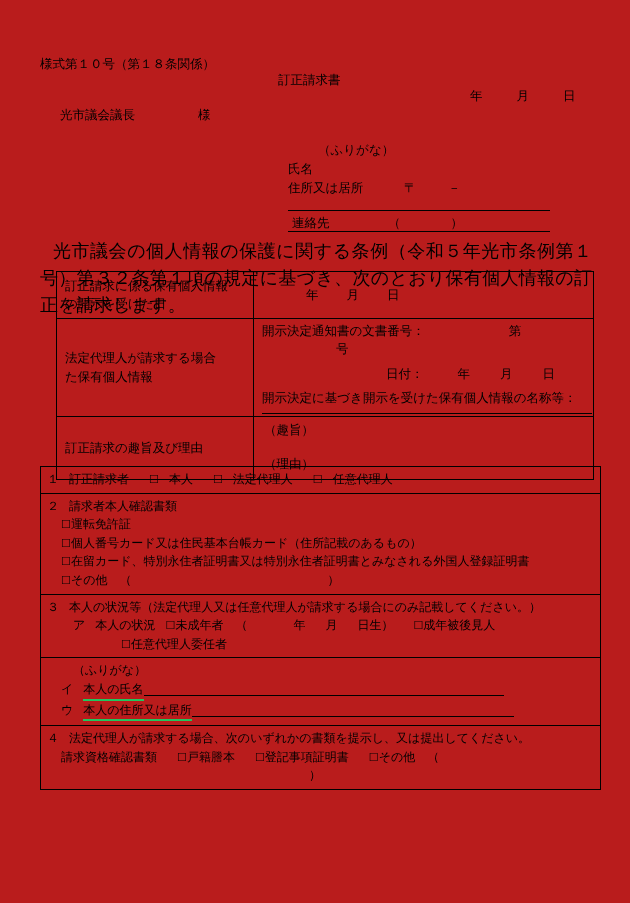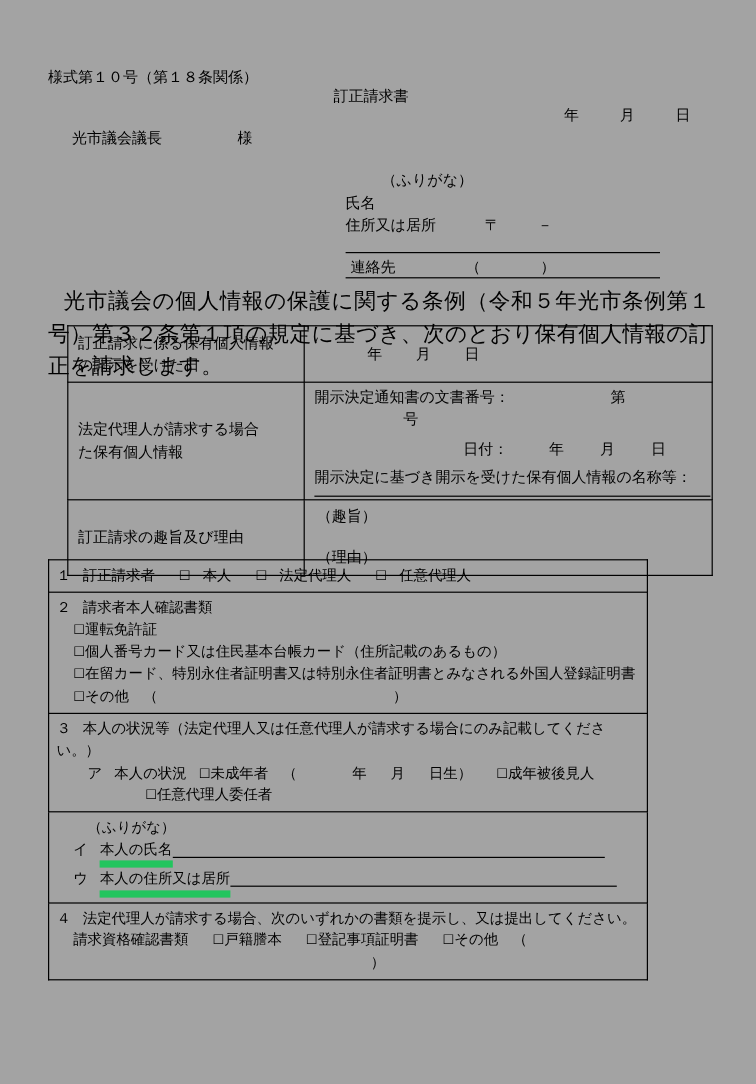--- a/index.html
+++ b/index.html
@@ -8,21 +8,21 @@
     background: #ffffff;
   }
   body {
     font-family: "Liberation Serif", "DejaVu Serif", serif;
     color: #000000;
   }
   .page {
     position: relative;
     width: 630px;
     height: 903px;
-    background: #a3a3a3;
+    background: #b91c1c;
     overflow: hidden;
   }
 
   
   .abs { position: absolute; white-space: pre; }
   .t12 { font-size: 12.5px; line-height: 1.35; }
 
   
   #form-code      { left: 40px;  top: 56px;  }
   #doc-title      { left: 278px; top: 72px;  }
@@ -90,21 +90,21 @@
     margin: 4px 0 2px 8px;
     border-bottom: 1px solid #000;
     width: 330px;
     height: 0;
   }
 
   .shushi { padding: 4px 0 2px 10px; }
   .riyu   { padding: 14px 0 6px 10px; }
 
   
-  #table-lower { left: 40px; top: 466px; width: 500px; }
+  #table-lower { left: 40px; top: 466px; width: 561px; }
   #table-lower td {
     border: 1px solid #000;
     padding: 3px 6px 4px 6px;
     font-size: 12px;
     line-height: 1.55;
   }
   .num { display: inline-block; width: 22px; }
   .chk { display: inline-block; }
   .chk::before {
     content: "\2610";
@@ -122,21 +122,21 @@
 
   .ul-field {
     display: inline-block;
     border-bottom: 1px solid #000;
     height: 14px;
     vertical-align: -3px;
   }
   .ul-name { width: 360px; }
   .ul-addr { width: 322px; }
 
-  .label-ul { border-bottom: 6px solid #22c55e; display: inline-block; }
+  .label-ul { border-bottom: 2px solid #22c55e; display: inline-block; }
   .paren-gap-md { display: inline-block; width: 196px; }
   .paren-gap-lg { display: inline-block; width: 248px; }
   .paren-gap-dob { display: inline-block; width: 46px; }
 </style>
 </head>
 <body>
 
 <div class="page">
 
   <div class="abs t12" id="form-code">様式第１０号（第１８条関係）</div>

